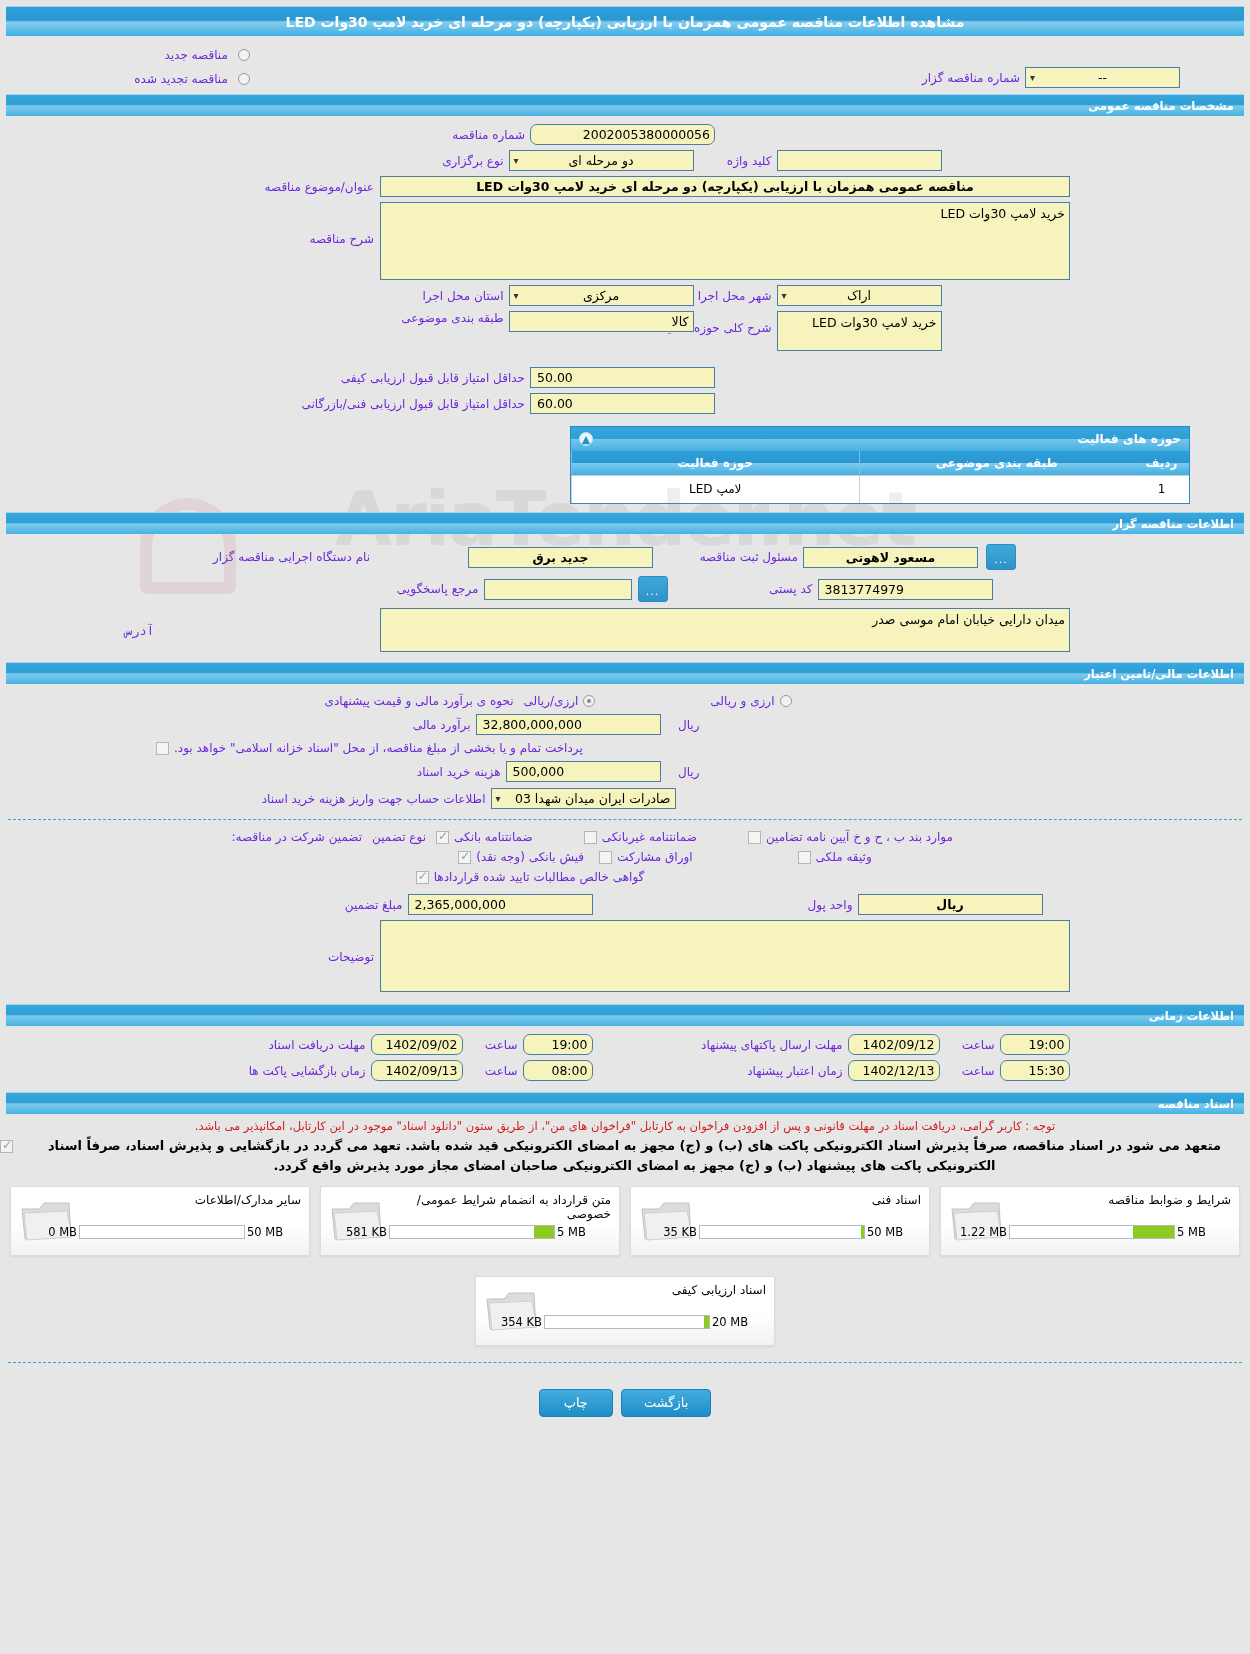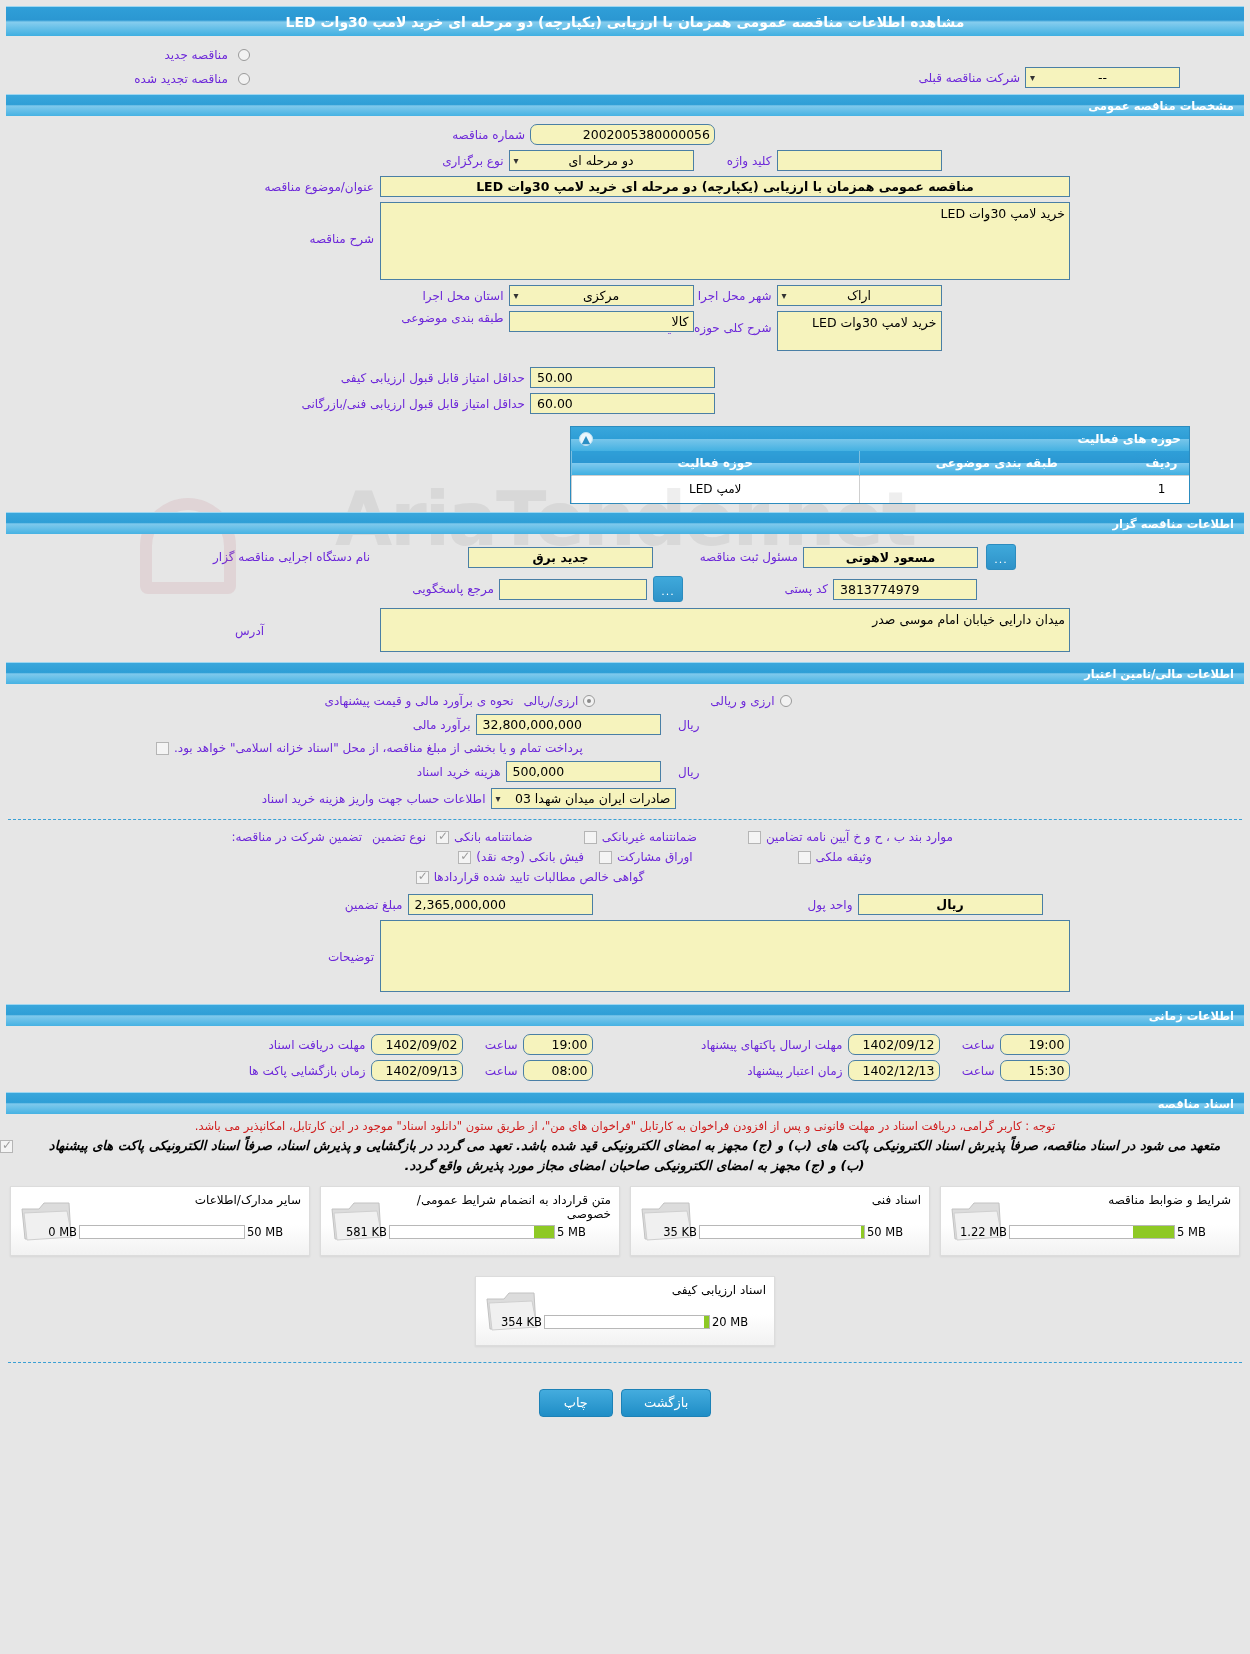--- a/index.html
+++ b/index.html
@@ -203,21 +203,21 @@
         <span class="radio"></span>
         <span class="lbl">مناقصه جدید</span>
       </div>
     </div>
     <div class="line" style="justify-content:flex-start;">
       <div style="width:70px;"></div>
       <div class="sel" style="width:155px;">
         <span class="chev">▾</span>
         <span>--</span>
       </div>
-      <span class="lbl">شرکت مناقصه قبلی</span>
+      <span class="lbl">شماره مناقصه گزار</span>
       <div style="margin-right:auto;"></div>
       <div style="width:250px;text-align:right;padding-left:78px;">
         <span class="radio"></span>
         <span class="lbl">مناقصه تجدید شده</span>
       </div>
     </div>
   </div>
 
   <div class="bar">مشخصات مناقصه عمومی</div>
 
@@ -320,32 +320,32 @@
       <div class="dots-btn">...</div>
       <div style="width:8px;"></div>
       <div class="fld bold" style="width:175px;text-align:center;">مسعود لاهوتی</div>
       <span class="lbl" style="width:150px;text-align:right;">مسئول ثبت مناقصه</span>
       <div class="fld bold" style="width:185px;text-align:center;">جدید برق</div>
       <span class="lbl" style="width:260px;text-align:left;">نام دستگاه اجرایی مناقصه گزار</span>
     </div>
 
     <div class="row" style="margin-bottom:6px;">
       <div style="width:34px;"></div>
-      <div class="fld num" style="width:144px;">3813774979</div>
+      <div class="fld num" style="width:175px;">3813774979</div>
       <span class="lbl" style="width:150px;text-align:right;">کد پستی</span>
       <div class="dots-btn">...</div>
       <div style="width:6px;"></div>
       <div class="fld" style="width:148px;"></div>
       <span class="lbl" style="width:260px;text-align:right;">مرجع پاسخگویی</span>
     </div>
 
     <div class="row" style="margin-bottom:4px;align-items:flex-start;">
       <div style="width:60px;"></div>
       <div class="fld area" style="width:690px;height:44px;">میدان دارایی خیابان امام موسی صدر</div>
-      <span class="lbl" style="width:260px;text-align:center;padding-right:6px;padding-top:16px;">آدرس</span>
+      <span class="lbl" style="width:260px;text-align:left;padding-right:6px;padding-top:16px;font-family:Liberation Mono, monospace;">آدرس</span>
     </div>
   </div>
 
   <div class="bar">اطلاعات مالی/تامین اعتبار</div>
 
   <div style="padding:10px 0 4px 0;">
     <div class="row" style="margin-bottom:6px;">
       <div style="width:200px;"></div>
       <span class="radio"></span>
       <span class="lbl">ارزی و ریالی</span>
@@ -463,21 +463,21 @@
       <span class="lbl" style="width:60px;text-align:right;">ساعت</span>
       <div class="fld center" style="width:92px;">1402/09/13</div>
       <span class="lbl" style="width:230px;text-align:right;">زمان بازگشایی پاکت ها</span>
     </div>
   </div>
 
   <div class="bar">اسناد مناقصه</div>
 
   <div>
     <div class="notice-red">توجه : کاربر گرامی، دریافت اسناد در مهلت قانونی و پس از افزودن فراخوان به کارتابل "فراخوان های من"، از طریق ستون "دانلود اسناد" موجود در این کارتابل، امکانپذیر می باشد.</div>
-    <div style="display:flex;align-items:flex-start;justify-content:center;font-style:italic;">
+    <div style="display:flex;align-items:flex-start;justify-content:center;">
       <div class="notice-bold" style="flex:1;">متعهد می شود در اسناد مناقصه، صرفاً پذیرش اسناد الکترونیکی پاکت های (ب) و (ج) مجهز به امضای الکترونیکی قید شده باشد. تعهد می گردد در بازگشایی و پذیرش اسناد، صرفاً اسناد الکترونیکی پاکت های پیشنهاد (ب) و (ج) مجهز به امضای الکترونیکی صاحبان امضای مجاز مورد پذیرش واقع گردد.</div>
       <span class="chk on" style="margin:6px 6px 0 0;flex:0 0 auto;"></span>
     </div>
 
     <div class="cards">
 
       <div class="card">
         <div class="cname">شرایط و ضوابط مناقصه</div>
         <svg class="folder" viewBox="0 0 56 46">
           <path d="M3 12 L20 12 L25 6 L50 6 L52 40 L6 42 Z" fill="#dcdcdc" stroke="#c2c2c2"></path>

